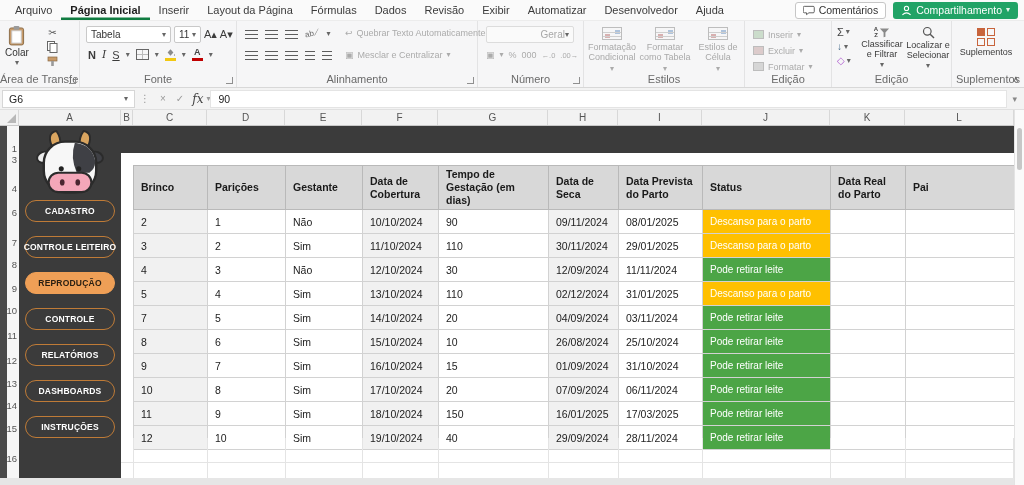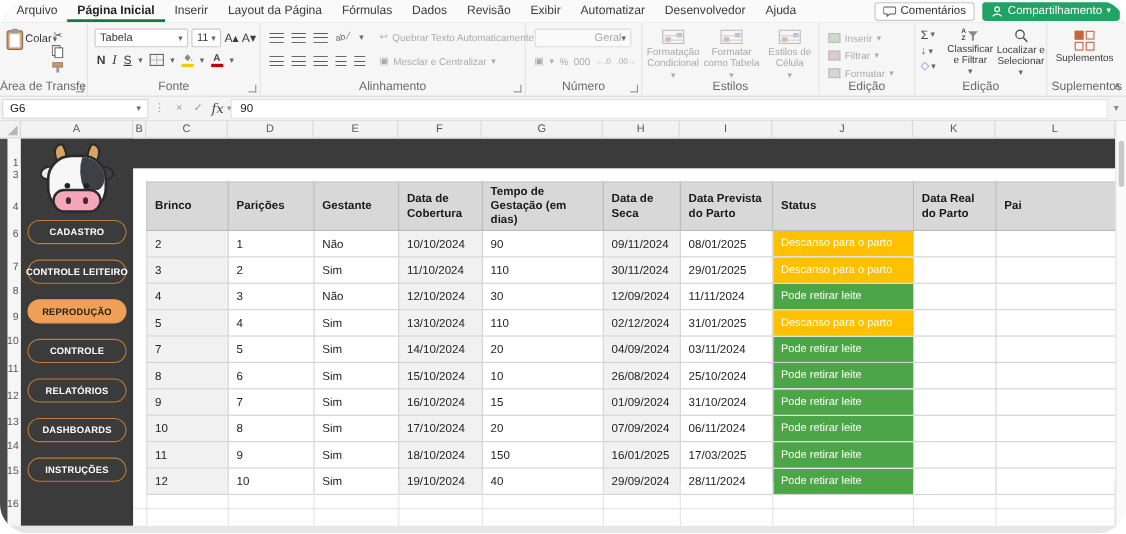--- a/index.html
+++ b/index.html
@@ -1,17 +1,17 @@
 <!DOCTYPE html>
 <html><head>
 <meta charset="utf-8">
 <style>
   html,body{margin:0;padding:0;background:#fff;}
   .app{position:relative;width:1024px;height:485px;overflow:hidden;
-       font-family:"Liberation Sans","DejaVu Sans",sans-serif;background:#fff;border-radius:27px;
+       font-family:"Liberation Sans","DejaVu Sans",sans-serif;background:#fff;
        -webkit-font-smoothing:antialiased;}
   .app *{box-sizing:border-box;}
 
   
   .menubar{position:absolute;top:0;left:0;right:0;height:21px;background:#FAFAFA;
            display:flex;align-items:stretch;border-bottom:1px solid #ECECEC;}
   .menu-tabs{display:flex;align-items:stretch;padding-left:6px;}
   .mtab{font-size:11px;color:#3b3b3b;padding:0 9px;line-height:20px;white-space:nowrap;cursor:default;}
   .mtab.active{font-weight:bold;color:#1e1e1e;box-shadow:inset 0 -2.5px 0 #107C41;}
   .menubar-right{margin-left:auto;display:flex;align-items:center;gap:7px;padding-right:6px;}
@@ -140,21 +140,21 @@
           </svg>
         <span>Compartilhamento</span>
         <span class="chev">▾</span>
       </div>
     </div>
   </div>
 
   <div class="ribbon">
 
     <div class="rg" style="left:0;width:80px;">
-      <div class="rrow" style="left:5px;top:4px;flex-direction:row;gap:1px;">
+      <div class="rrow" style="left:5px;top:4px;flex-direction:column;gap:1px;">
         <svg width="17" height="21" viewBox="0 0 18 22">
             <rect x="1.5" y="3" width="15" height="18" rx="2" fill="#C89B6A" stroke="#8a6a45"></rect>
             <rect x="4" y="6" width="10" height="13" fill="#fff" stroke="#c9c9c9"></rect>
             <rect x="6" y="1" width="6" height="4" rx="1" fill="#9a9a9a"></rect>
           </svg>
         <span style="font-size:10px;color:#333;">Colar</span>
         <span class="chev">▾</span>
       </div>
       <div style="position:absolute;left:47px;top:6px;display:flex;flex-direction:column;gap:3px;align-items:center;">
         <span style="font-size:10px;color:#555;"><span>✂</span></span>
@@ -277,21 +277,21 @@
 
     <div class="rg" style="left:745px;width:87px;">
       <div style="position:absolute;left:8px;top:6px;display:flex;flex-direction:column;gap:1px;">
         <div class="cellrow dim">
           <span class="cell-ico" style="background:#CBDCCB;"></span>
           <span class="rtext9">Inserir</span>
           <span class="chev">▾</span>
         </div>
         <div class="cellrow dim">
           <span class="cell-ico" style="background:#DCCBCB;"></span>
-          <span class="rtext9">Filtrar</span>
+          <span class="rtext9">Excluir</span>
           <span class="chev">▾</span>
         </div>
         <div class="cellrow dim">
           <span class="cell-ico" style="background:#D6D6D6;"></span>
           <span class="rtext9">Formatar</span>
           <span class="chev">▾</span>
         </div>
       </div>
       <span class="rg-label">Edição</span>
     </div>

